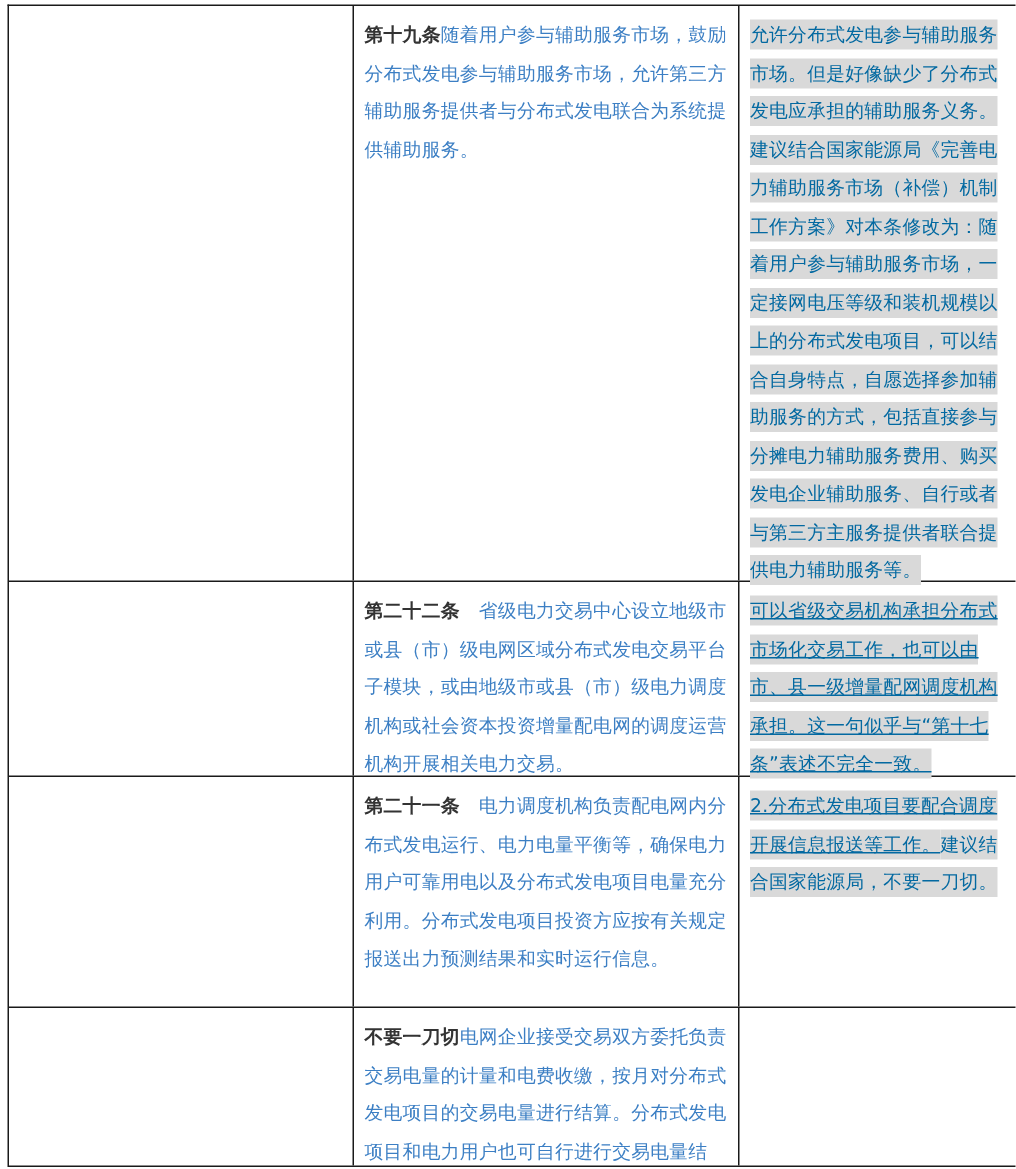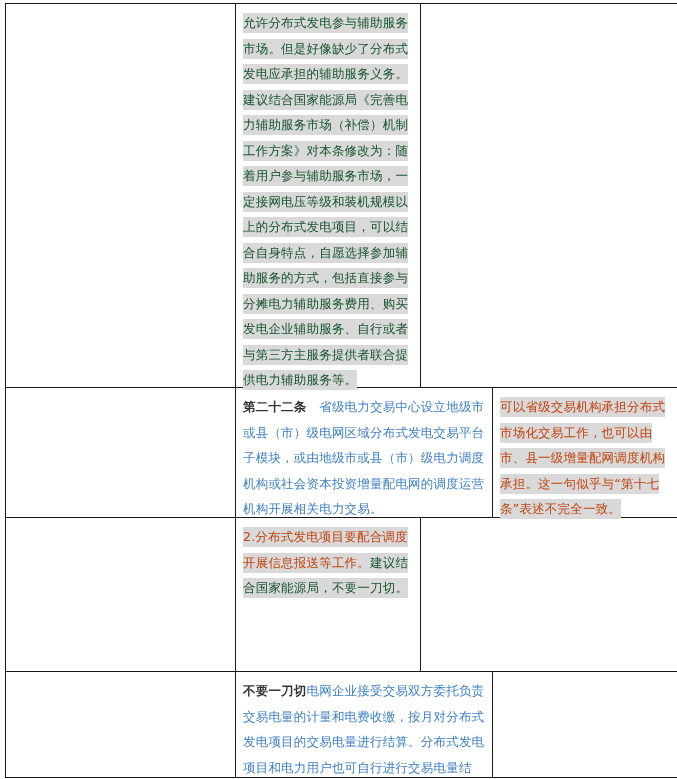--- a/index.html
+++ b/index.html
@@ -52,48 +52,54 @@
     line-height: 25.5px;
     letter-spacing: 0.2px;
     word-break: break-all;
   }
   .hl {
     background: #d9d9d9;
     box-decoration-break: clone;
     -webkit-box-decoration-break: clone;
     padding: 2px 0 3px 0;
   }
-  .red { color: #14532d; }
-  .gray { color: #c2410c; }
+  .red { color: #0369a1; }
+  .gray { color: #0369a1; text-decoration: underline; }
   .para { display: block; }
 </style>
 </head>
 <body>
 
 <div class="table">
 
   <div class="row" style="height:384px;">
     <div class="cell c1"></div>
+    <div class="cell c2">
+      <div class="text"><span class="art-num">第十九条</span><span>随着用户参与辅助服务市场，鼓励分布式发电参与辅助服务市场，允许第三方辅助服务提供者与分布式发电联合为系统提供辅助服务。</span></div>
+    </div>
     <div class="cell c3">
       <div class="comment"><span class="hl red">允许分布式发电参与辅助服务市场。但是好像缺少了分布式发电应承担的辅助服务义务。建议结合国家能源局《完善电力辅助服务市场（补偿）机制工作方案》对本条修改为：随着用户参与辅助服务市场，一定接网电压等级和装机规模以上的分布式发电项目，可以结合自身特点，自愿选择参加辅助服务的方式，包括直接参与分摊电力辅助服务费用、购买发电企业辅助服务、自行或者与第三方主服务提供者联合提供电力辅助服务等。</span></div>
     </div>
   </div>
 
   <div class="row" style="height:130px;">
     <div class="cell c1"></div>
     <div class="cell c2">
       <div class="text"><span class="art-num">第二十二条</span><span>　省级电力交易中心设立地级市或县（市）级电网区域分布式发电交易平台子模块，或由地级市或县（市）级电力调度机构或社会资本投资增量配电网的调度运营机构开展相关电力交易。</span></div>
     </div>
     <div class="cell c3">
       <div class="comment"><span class="hl gray">可以省级交易机构承担分布式市场化交易工作，也可以由市、县一级增量配网调度机构承担。这一句似乎与“第十七条”表述不完全一致。</span></div>
     </div>
   </div>
 
   <div class="row" style="height:154px;">
     <div class="cell c1"></div>
+    <div class="cell c2">
+      <div class="text"><span class="art-num">第二十一条</span><span>　电力调度机构负责配电网内分布式发电运行、电力电量平衡等，确保电力用户可靠用电以及分布式发电项目电量充分利用。分布式发电项目投资方应按有关规定报送出力预测结果和实时运行信息。</span></div>
+    </div>
     <div class="cell c3">
       <div class="comment">
         <span class="para"><span class="hl gray">2.分布式发电项目要配合调度开展信息报送等工作。</span><span class="hl red">建议结合国家能源局，不要一刀切。</span></span>
       </div>
     </div>
   </div>
 
   <div class="row" style="height:106px;">
     <div class="cell c1"></div>
     <div class="cell c2">

